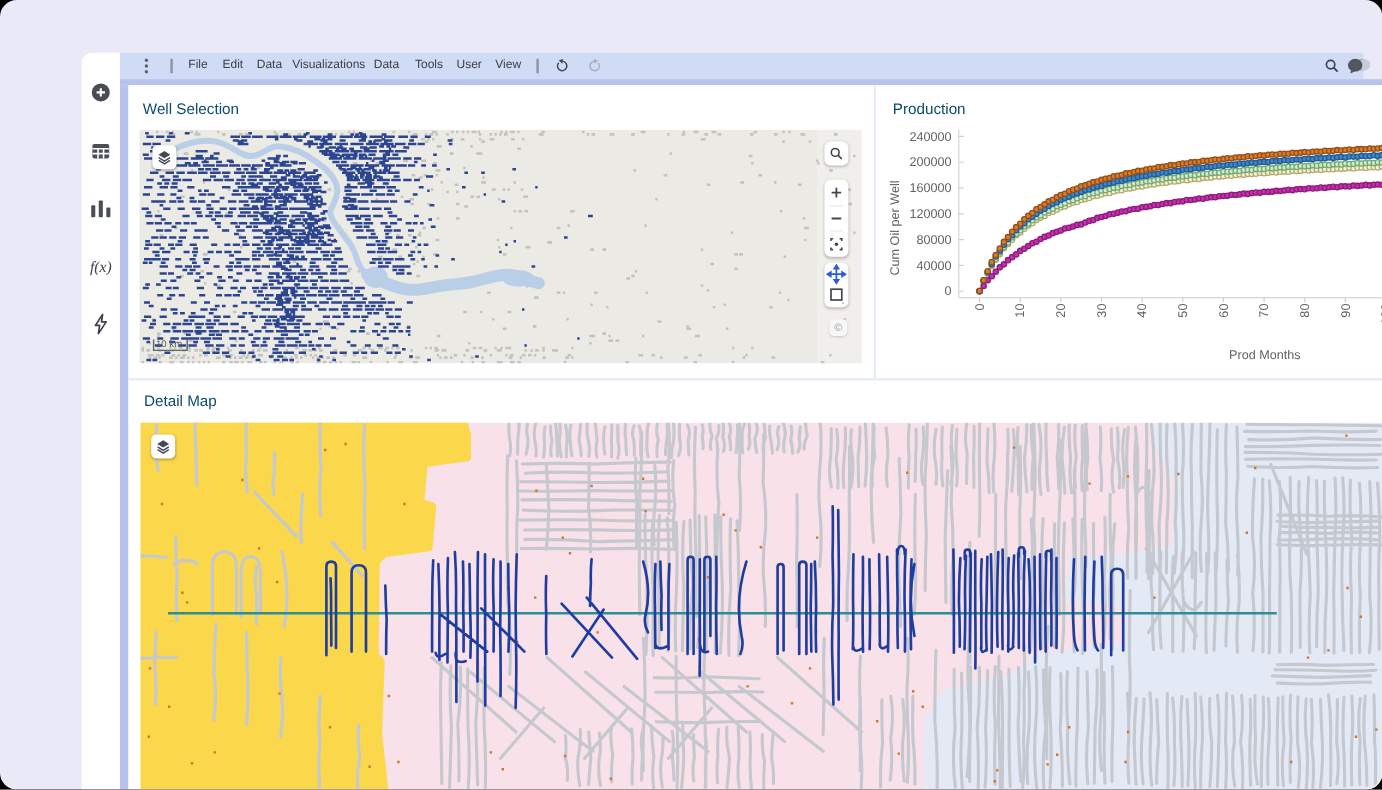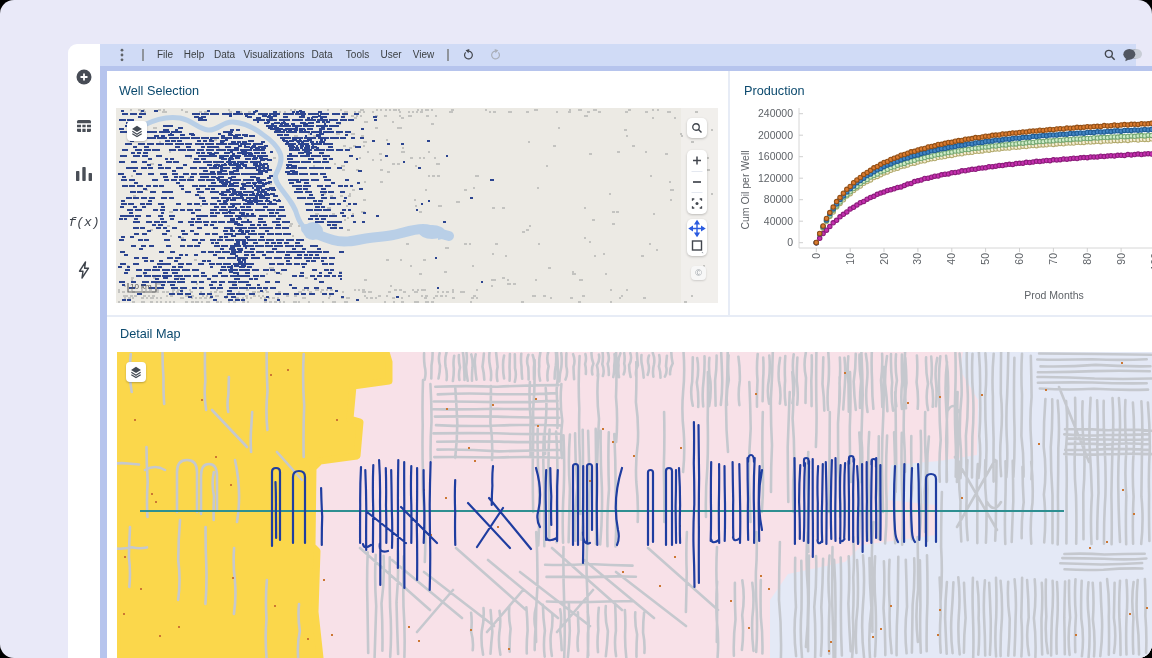--- a/index.html
+++ b/index.html
@@ -18,34 +18,34 @@
         <path d="M12.5 33h7M16 29.5v7" stroke="#fff" stroke-width="1.8"></path>
         <g transform="translate(16 82)">
           <rect x="-7" y="-6" width="14" height="12" rx="1.5" fill="#4a4f57"></rect>
           <path d="M-7 -2h14M-7 2h14M-2.3 -2v8M2.3 -2v8" stroke="#fff" stroke-width="1.3"></path>
         </g>
         <g fill="#4a4f57" transform="translate(16 130)">
           <rect x="-8" y="-3" width="3.4" height="10" rx="0.8"></rect>
           <rect x="-1.7" y="-7" width="3.4" height="14" rx="0.8"></rect>
           <rect x="4.6" y="-1" width="3.4" height="8" rx="0.8"></rect>
         </g>
-      </svg><div style="position:absolute;left:0;width:32px;top:171px;text-align:center;font-family:Liberation Mono, monospace;font-style:italic;font-size:13px;color:#3e434b">f(x)</div><svg width="16" height="18" viewBox="0 0 16 18" style="position:absolute;left:8px;top:217px">
+      </svg><div style="position:absolute;left:0;width:32px;top:171px;text-align:center;font-family:Liberation Serif, serif;font-style:italic;font-size:13px;color:#3e434b">f(x)</div><svg width="16" height="18" viewBox="0 0 16 18" style="position:absolute;left:8px;top:217px">
         <path d="M9.5 1 L3.5 10.2 H7 L6 17 L12.5 7.2 H8.6 Z" fill="none" stroke="#3e434b" stroke-width="1.4" stroke-linejoin="round"></path>
       </svg></div>
     <div class="menubar">
       <svg width="10" height="14" viewBox="0 0 10 14" style="position:absolute;left:17px;top:4px">
         <g fill="#5f6368">
           <circle cx="5" cy="2.2" r="1.4"></circle>
           <circle cx="5" cy="7" r="1.4"></circle>
           <circle cx="5" cy="11.8" r="1.4"></circle>
         </g>
       </svg>
       <div style="position:absolute;left:42px;top:5px;width:1.5px;height:12px;background:#8f949c"></div>
       <div class="mi" style="left:65px">File</div>
-      <div class="mi" style="left:94px">Help</div>
+      <div class="mi" style="left:94px">Edit</div>
       <div class="mi" style="left:124.5px">Data</div>
       <div class="mi" style="left:174px">Visualizations</div>
       <div class="mi" style="left:222px">Data</div>
       <div class="mi" style="left:257.5px">Tools</div>
       <div class="mi" style="left:291px">User</div>
       <div class="mi" style="left:323.5px">View</div>
       <div style="position:absolute;left:347px;top:5px;width:1.5px;height:12px;background:#8f949c"></div>
       <svg width="12" height="12" viewBox="0 0 24 24" style="position:absolute;left:362px;top:5px">
         <path fill="none" stroke="#41454c" stroke-width="2.4" d="M7.3 6.6 A 7.8 7.8 0 1 0 14 4.3"></path>
         <path fill="#41454c" d="M14.8 0.2 L7.2 2.5 13 8.3 Z"></path>

